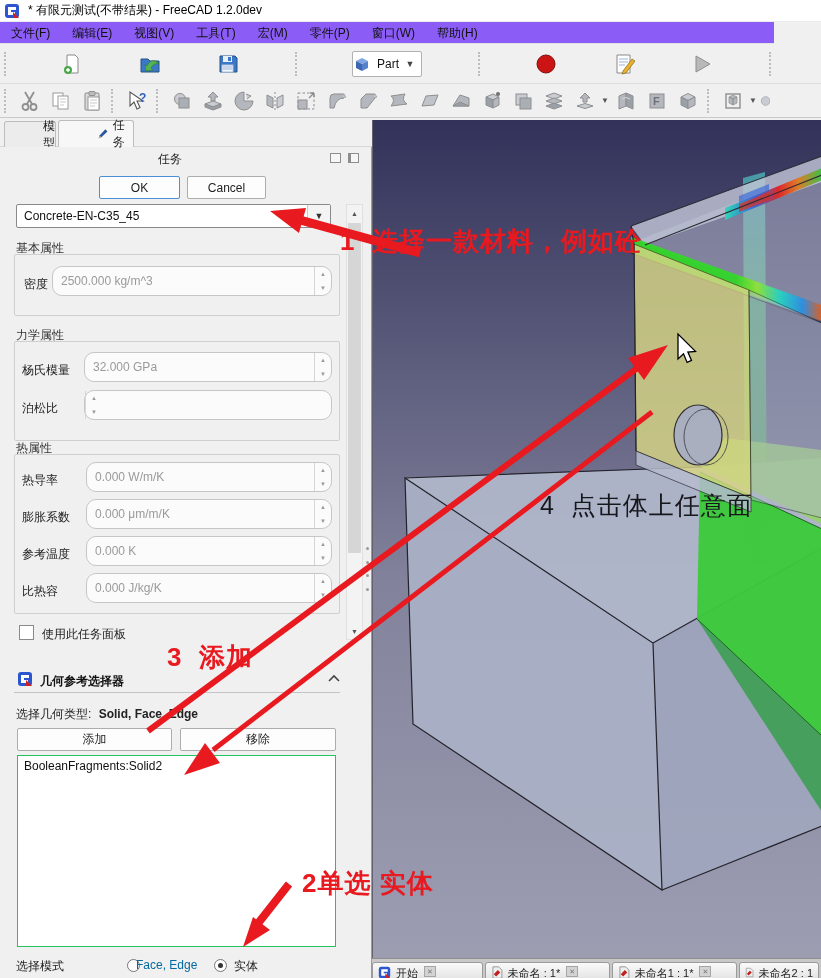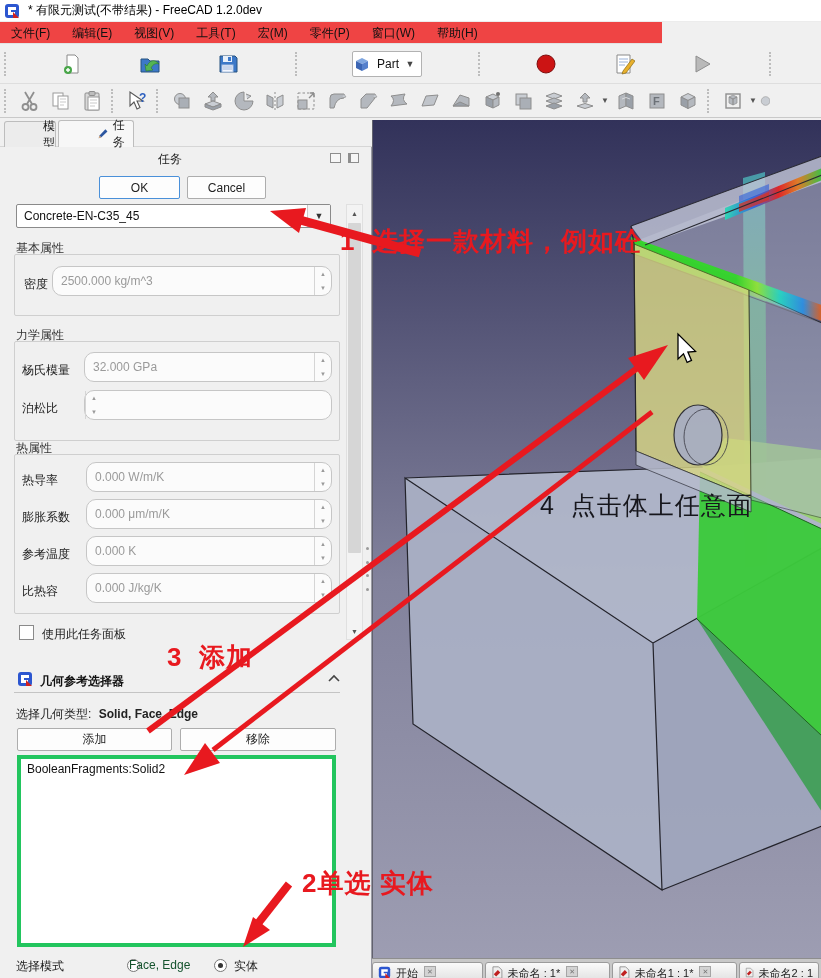--- a/index.html
+++ b/index.html
@@ -2,21 +2,21 @@
 <html><head>
 <meta charset="utf-8">
 <style>
   html,body{margin:0;padding:0;background:#888;}
   *{box-sizing:border-box;}
   .app{position:relative;width:821px;height:978px;background:#f0f0f0;overflow:hidden;
        font-family:"Liberation Sans","DejaVu Sans",sans-serif;font-size:12px;color:#1a1a1a;}
   .abs{position:absolute;}
   
   .titlebar{left:0;top:0;width:821px;height:22px;background:#fff;border-bottom:1px solid #ececec;display:flex;align-items:center;}
-  .menubar{left:0;top:22px;width:662px;height:22px;background:#ef4444;border-bottom:1px solid #e2e2e2;display:flex;align-items:center;}
+  .menubar{left:0;top:22px;width:774px;height:22px;background:#8b5cf6;border-bottom:1px solid #e2e2e2;display:flex;align-items:center;}
   .menu-item{padding:0 11px;line-height:22px;color:#111;}
   
   .tbar1{left:0;top:44px;width:821px;height:40px;background:#f0f0f0;border-bottom:1px solid #dedede;display:flex;align-items:center;gap:48px;}
   .tbar2{left:0;top:84px;width:821px;height:34px;background:#f0f0f0;border-bottom:1px solid #c9c9c9;display:flex;align-items:center;}
   .grip{width:7px;height:24px;border-left:2px dotted #bdbdbd;margin:0 3px 0 4px;}
   .tbtn{width:30px;height:30px;display:flex;align-items:center;justify-content:center;flex:0 0 auto;}
   .tbtn2{width:31px;height:28px;display:flex;align-items:center;justify-content:center;flex:0 0 auto;}
   .caret{width:10px;color:#555;font-size:8px;flex:0 0 auto;text-align:center;}
   .wbcombo{width:214px;height:26px;background:#fff;border:1px solid #b2b2b2;border-radius:2px;display:flex;align-items:center;margin:0 4px;}
   .wbcombo .lbl{flex:1;padding-left:6px;color:#111;}
@@ -37,21 +37,21 @@
   .combo .dd{width:23px;height:100%;border-left:1px solid #c9c9c9;display:flex;align-items:center;justify-content:center;color:#333;font-size:9px;background:#f4f4f4;}
   .sect-label{position:absolute;color:#333;}
   .gbox{position:absolute;border:1px solid #cfcfcf;border-radius:2px;}
   .spin{position:absolute;background:#fbfbfb;border:1px solid #c6c6c6;border-radius:10px;display:flex;}
   .spin .sv{flex:1;display:flex;align-items:center;padding-left:8px;color:#9a9a9a;}
   .spin .sb{width:17px;border-left:1px solid #d5d5d5;display:flex;flex-direction:column;}
   .spin .sb div{flex:1;display:flex;align-items:center;justify-content:center;font-size:6px;color:#9a9a9a;}
   .chk{position:absolute;width:15px;height:15px;background:#fff;border:1px solid #8a8a8a;}
   .radio{position:absolute;width:13px;height:13px;border:1px solid #777;border-radius:50%;background:#fff;}
   .radio.sel::after{content:"";position:absolute;left:3px;top:3px;width:5px;height:5px;border-radius:50%;background:#333;}
-  .listbox{left:17px;top:608px;width:319px;height:192px;background:#fff;border:4px solid #22c55e;}
+  .listbox{left:17px;top:608px;width:319px;height:192px;background:#fff;border:1px solid #22c55e;}
   .list-item{padding:3px 6px;color:#111;}
   .hrule{position:absolute;height:1px;background:#c4c4c4;}
   .scrollbar{left:346px;top:57px;width:17px;height:436px;background:#f3f3f3;border:1px solid #e0e0e0;}
   .sb-btn{position:absolute;left:0;width:15px;height:16px;background:#f3f3f3;color:#555;font-size:7px;display:flex;align-items:center;justify-content:center;}
   .sb-thumb{position:absolute;left:1px;top:18px;width:13px;height:330px;background:#d6d6d6;border-radius:1px;}
   .splitdots{left:366px;top:400px;width:4px;height:44px;display:flex;flex-direction:column;justify-content:space-between;}
   .splitdots i{width:3px;height:3px;background:#9a9a9a;border-radius:50%;}
   
   .viewport{left:372px;top:120px;width:449px;height:838px;overflow:hidden;border-left:1px solid #62626e;}
   .anno{position:absolute;white-space:pre;font-weight:600;letter-spacing:1px;}
@@ -492,21 +492,21 @@
     <div class="btn" style="left:180px;top:581px;width:156px;height:23px;">
       <span>移除</span>
     </div>
 
     <div class="abs listbox">
       <div class="list-item">BooleanFragments:Solid2</div>
     </div>
 
     <div class="sect-label" style="left:16px;top:811px;color:#222;">选择模式</div>
     <div class="radio" style="left:127px;top:812px;"></div>
-    <div class="sect-label" style="left:129px;top:811px;color:#14532d;">Face, Edge</div>
+    <div class="sect-label" style="left:136px;top:811px;color:#0369a1;">Face, Edge</div>
     <div class="radio sel" style="left:214px;top:812px;"></div>
     <div class="sect-label" style="left:234px;top:811px;color:#222;">实体</div>
   </div>
 
   <div class="abs viewport">
     <svg width="449" height="838" viewBox="0 0 449 838">
       <defs>
         <linearGradient id="bgG" x1="0" y1="0" x2="0" y2="1">
           <stop offset="0" stop-color="#32325a"></stop>
             <stop offset="0.55" stop-color="#82829c"></stop>

